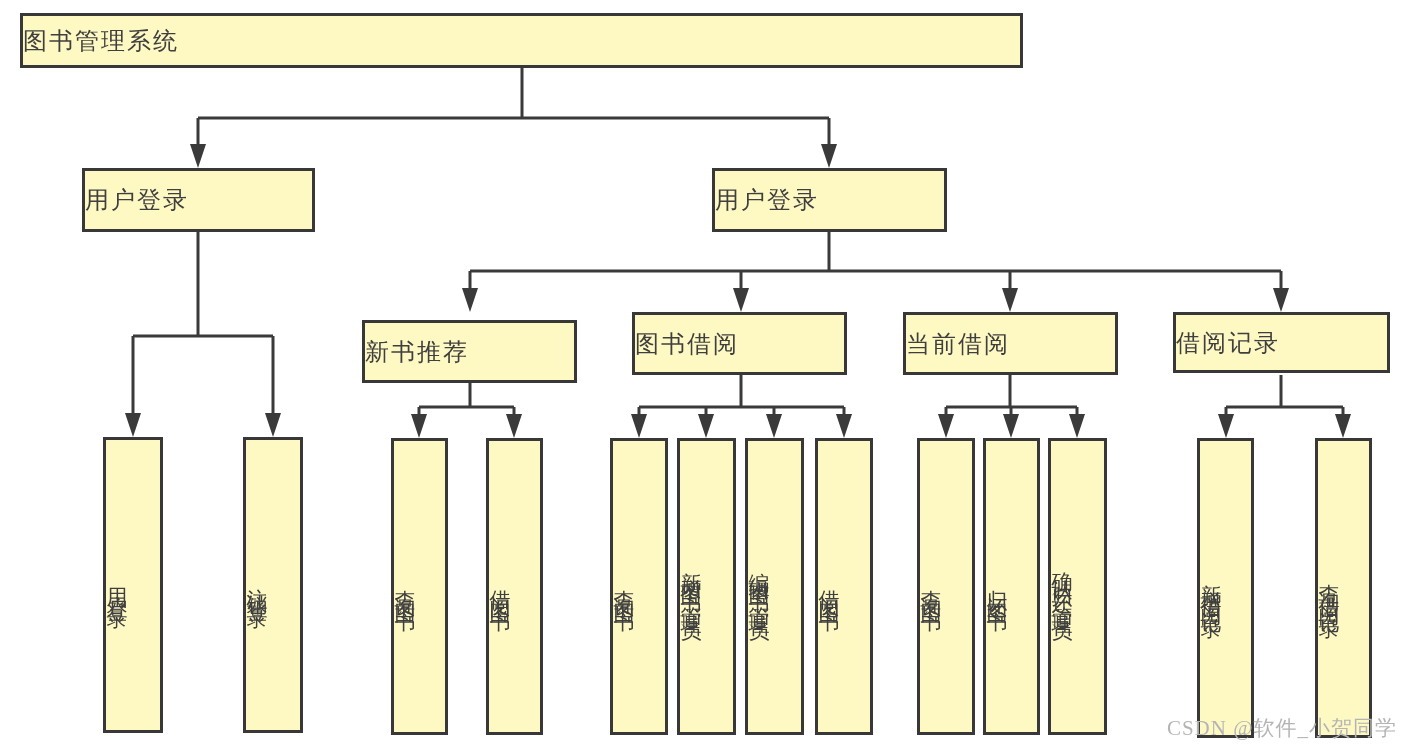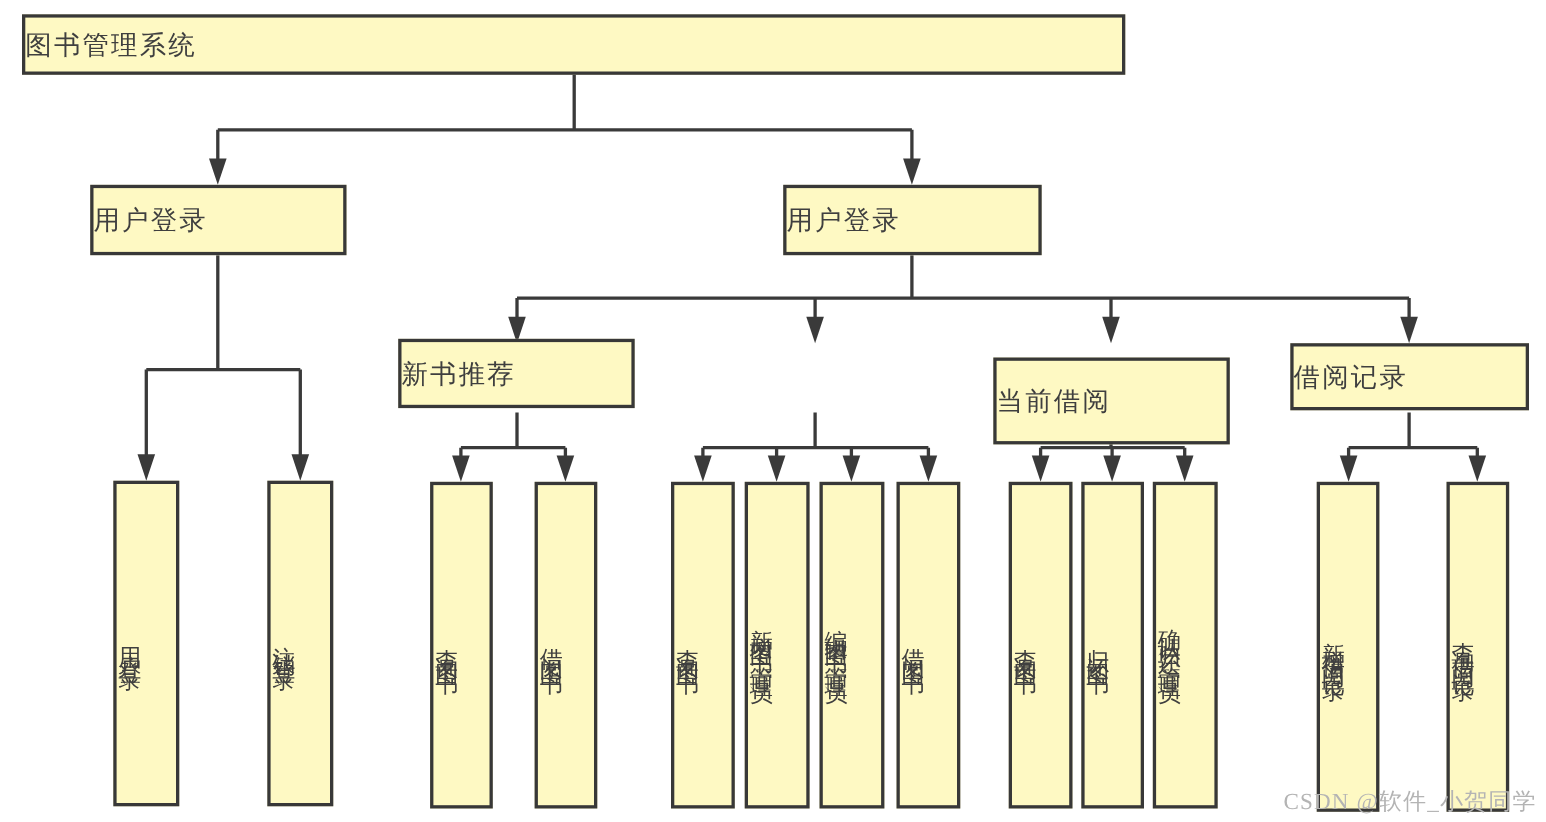--- a/index.html
+++ b/index.html
@@ -113,24 +113,27 @@
     <span>图书管理系统</span>
   </div>
 
   <div class="node hbox" style="left:82px; top:168px; width:233px; height:64px">
     <span>用户登录</span>
   </div>
   <div class="node hbox" style="left:712px; top:168px; width:235px; height:64px">
     <span>用户登录</span>
   </div>
 
-  <div class="node hbox" style="left:362px; top:308px; width:215px; height:63px">
+  <div class="node hbox" style="left:362px; top:320px; width:215px; height:63px">
     <span>新书推荐</span>
   </div>
-  <div class="node hbox" style="left:903px; top:325px; width:215px; height:79px">
+  <div class="node hbox" style="left:632px; top:312px; width:215px; height:63px">
+    <span>图书借阅</span>
+  </div>
+  <div class="node hbox" style="left:903px; top:312px; width:215px; height:63px">
     <span>当前借阅</span>
   </div>
   <div class="node hbox" style="left:1173px; top:312px; width:217px; height:61px">
     <span>借阅记录</span>
   </div>
 
   <div class="node vbox" style="left:103px; top:437px; width:60px; height:296px">
     <span class="vtext">用户登录</span>
   </div>
   <div class="node vbox" style="left:243px; top:437px; width:60px; height:296px">

